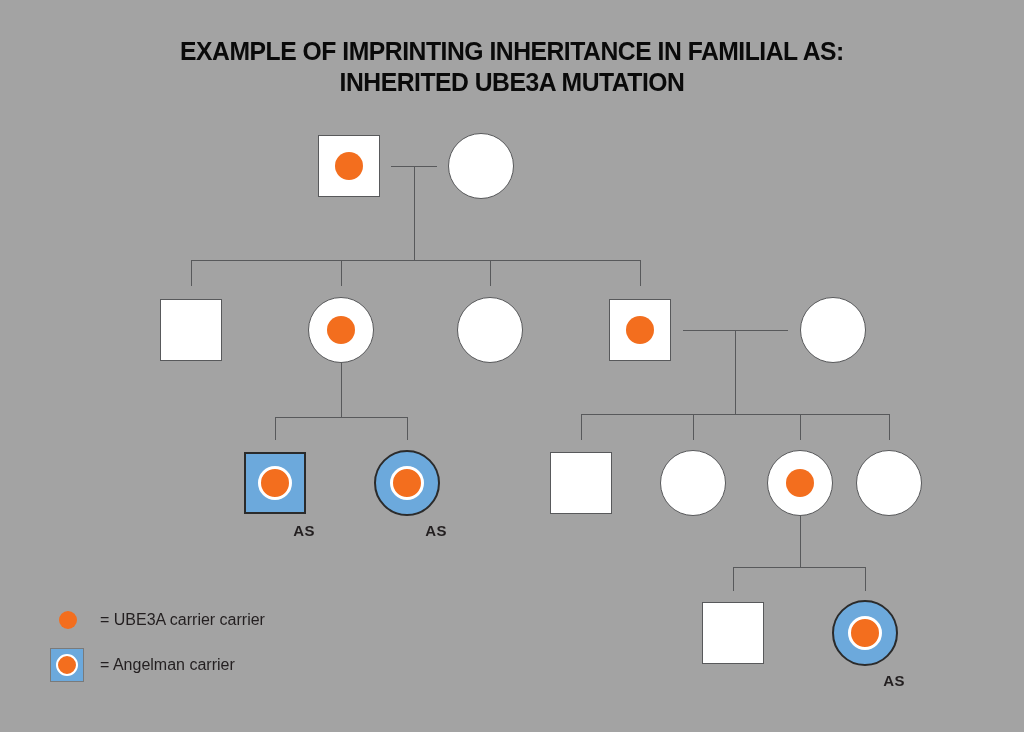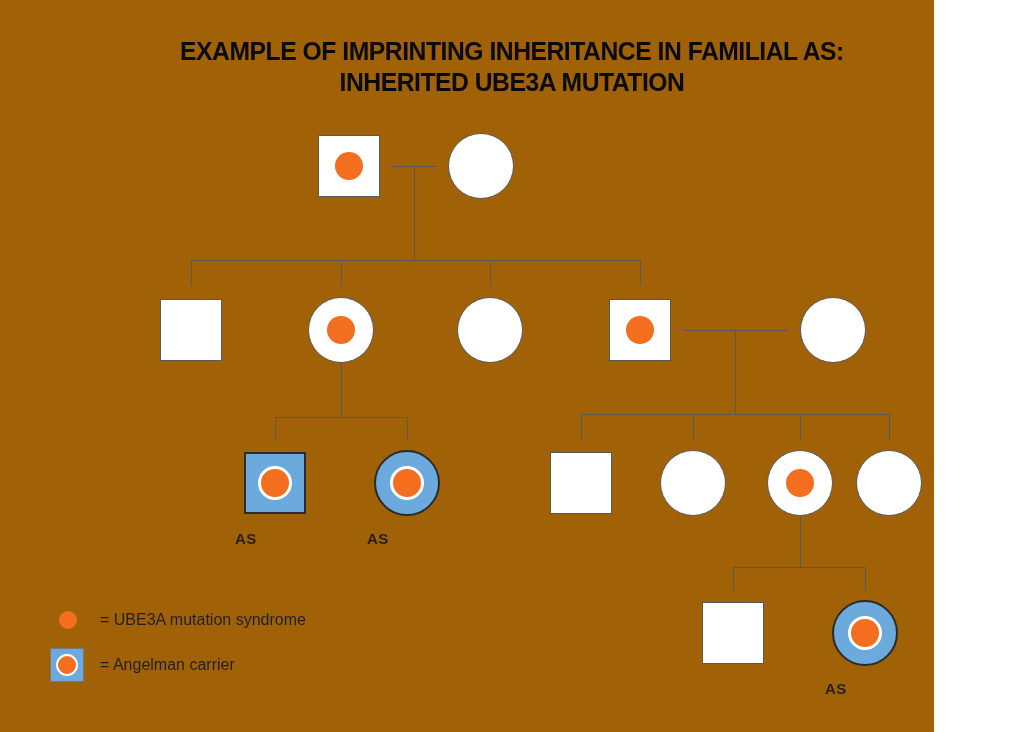--- a/index.html
+++ b/index.html
@@ -1,33 +1,33 @@
 <!DOCTYPE html>
 <html><head>
 <meta charset="utf-8">
 <style>
   html,body{margin:0;padding:0;background:#ffffff;}
   body{width:1024px;height:732px;overflow:hidden;font-family:"Liberation Sans",sans-serif;}
-  .stage{position:relative;width:934px;height:732px;background:#a16207;}
+  .stage{position:relative;width:1024px;height:732px;background:#a3a3a3;}
 
   .title{position:absolute;top:36px;left:0;width:1024px;text-align:center;
          font-weight:bold;font-size:26px;line-height:31px;letter-spacing:-0.5px;
          color:#0a0a0a;transform:scaleX(0.95);transform-origin:512px 0;}
 
   .line{position:absolute;background:#58595b;}
 
   .person{position:absolute;box-sizing:border-box;border:1px solid #58595b;background:#ffffff;
           display:flex;align-items:center;justify-content:center;}
   .person.circle{border-radius:50%;}
   .person.affected{background:#6ca9dc;border:2px solid #2b2b2b;}
   .dot{width:28px;height:28px;border-radius:50%;background:#f36e1e;}
   .person.affected .dot{border:3px solid #ffffff;box-sizing:content-box;}
 
-  .as-label{position:absolute;width:80px;text-align:left;font-weight:bold;
-            font-size:15px;color:#231f20;letter-spacing:0.5px;margin-top:8px;}
+  .as-label{position:absolute;width:80px;text-align:right;font-weight:bold;
+            font-size:15px;color:#231f20;letter-spacing:0.5px;}
 
   .legend{position:absolute;left:50px;top:602px;}
   .legend-row{display:flex;align-items:center;height:36px;}
   .legend-row + .legend-row{margin-top:9px;}
   .legend-dot{width:18px;height:18px;border-radius:50%;background:#f36e1e;
               margin-left:9px;margin-right:23px;flex:0 0 auto;}
   .legend-square{width:34px;height:34px;box-sizing:border-box;background:#6ca9dc;
                  border:1px solid #7a7a7a;display:flex;align-items:center;justify-content:center;
                  margin-right:16px;flex:0 0 auto;}
   .legend-square-dot{width:18px;height:18px;border-radius:50%;background:#f36e1e;
@@ -97,21 +97,21 @@
       <div class="person square" style="left: 702px; top: 602px; width: 62px; height: 62px;"></div>
       <div class="person circle affected" style="left: 832px; top: 600px; width: 66px; height: 66px;">
         <div class="dot"></div>
       </div>
       <div class="as-label" style="left: 825px; top: 672px;">AS</div>
     </div>
 
   <div class="legend">
     <div class="legend-row">
       <span class="legend-dot"></span>
-      <span class="legend-label">= UBE3A mutation syndrome</span>
+      <span class="legend-label">= UBE3A carrier carrier</span>
     </div>
     <div class="legend-row">
       <span class="legend-square">
         <span class="legend-square-dot"></span>
       </span>
       <span class="legend-label">= Angelman carrier</span>
     </div>
   </div>
 
 </div>

